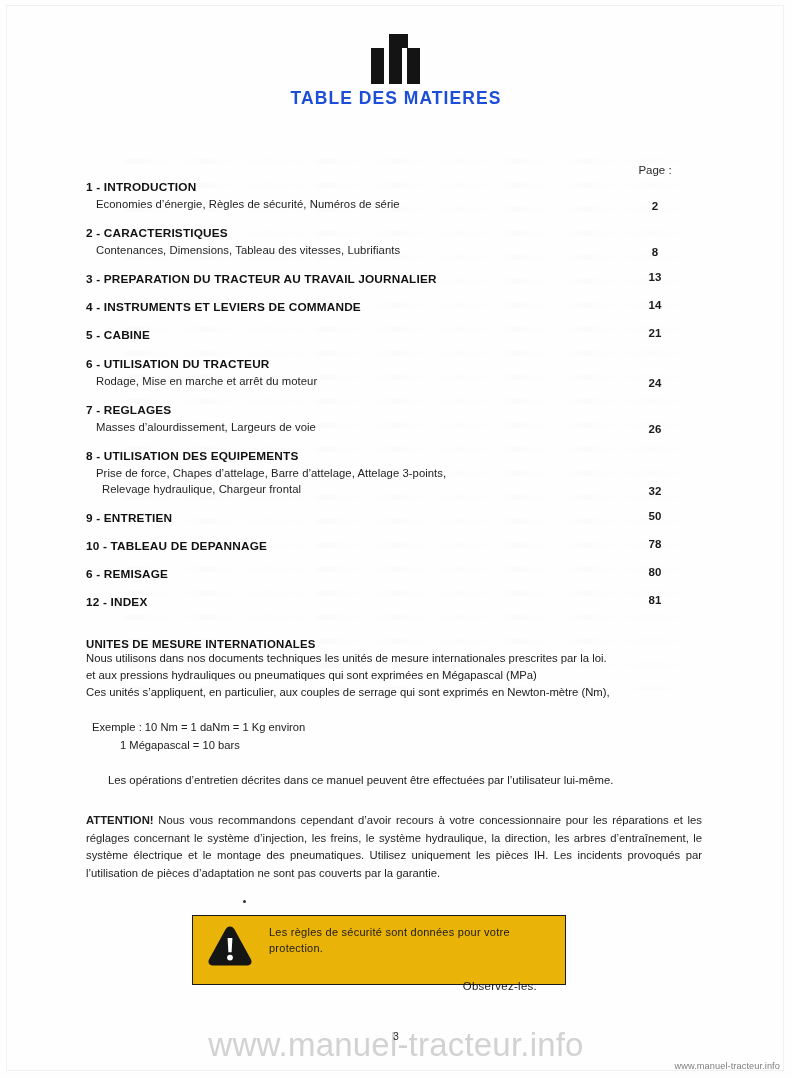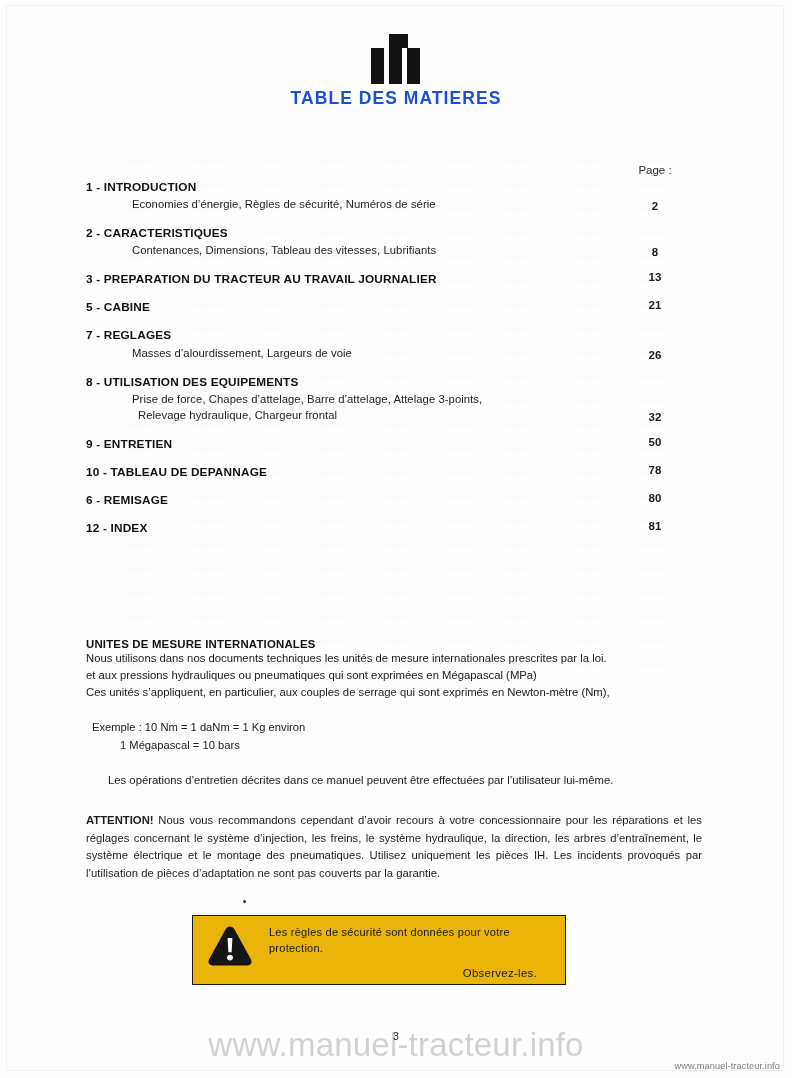--- a/index.html
+++ b/index.html
@@ -128,21 +128,20 @@
     color: #111;
     line-height: 1.45;
   }
   .toc-sub {
     font-size: 11.3px;
     font-weight: 400;
     color: #232323;
     line-height: 1.42;
     padding-left: 10px;
     letter-spacing: .05px;
-    margin-left: 36px;
   }
   .toc-page {
     position: absolute;
     right: 0;
     bottom: 0;
     width: 74px;
     text-align: center;
     font-size: 11.5px;
     font-weight: 600;
     color: #1b1b1b;
@@ -235,21 +234,21 @@
     right: 10px;
     font-size: 11px;
     line-height: 1.42;
     color: #1a1a1a;
     letter-spacing: .25px;
   }
   .safety-text .obs {
     display: block;
     text-align: right;
     padding-right: 18px;
-    margin-top: 9px;
+    margin-top: 22px;
     font-size: 11.4px;
     letter-spacing: .3px;
   }
 
   
   .page-number {
     position: absolute;
     left: 0;
     top: 1030px;
     width: 792px;
@@ -308,22 +307,31 @@
         <div class="toc-entry has-sub" style="margin-bottom: 13px;">
           <div class="toc-heading">2 - CARACTERISTIQUES</div>
           <div class="toc-sub">Contenances, Dimensions, Tableau des vitesses, Lubrifiants</div>
           <div class="toc-page">8</div>
         </div>
         <div class="toc-entry no-sub">
           <div class="toc-heading">3 - PREPARATION DU TRACTEUR AU TRAVAIL JOURNALIER</div>
           <div class="toc-page">13</div>
         </div>
         <div class="toc-entry no-sub">
+          <div class="toc-heading">4 - INSTRUMENTS ET LEVIERS DE COMMANDE</div>
+          <div class="toc-page">14</div>
+        </div>
+        <div class="toc-entry no-sub">
           <div class="toc-heading">5 - CABINE</div>
           <div class="toc-page">21</div>
+        </div>
+        <div class="toc-entry has-sub" style="margin-bottom: 13px;">
+          <div class="toc-heading">6 - UTILISATION DU TRACTEUR</div>
+          <div class="toc-sub">Rodage, Mise en marche et arrêt du moteur</div>
+          <div class="toc-page">24</div>
         </div>
         <div class="toc-entry has-sub" style="margin-bottom: 13px;">
           <div class="toc-heading">7 - REGLAGES</div>
           <div class="toc-sub">Masses d’alourdissement, Largeurs de voie</div>
           <div class="toc-page">26</div>
         </div>
         <div class="toc-entry has-sub" style="margin-bottom: 13px;">
           <div class="toc-heading">8 - UTILISATION DES EQUIPEMENTS</div>
           <div class="toc-sub">Prise de force, Chapes d’attelage, Barre d’attelage, Attelage 3-points,</div>
           <div class="toc-sub" style="padding-left: 16px;">Relevage hydraulique, Chargeur frontal</div>

